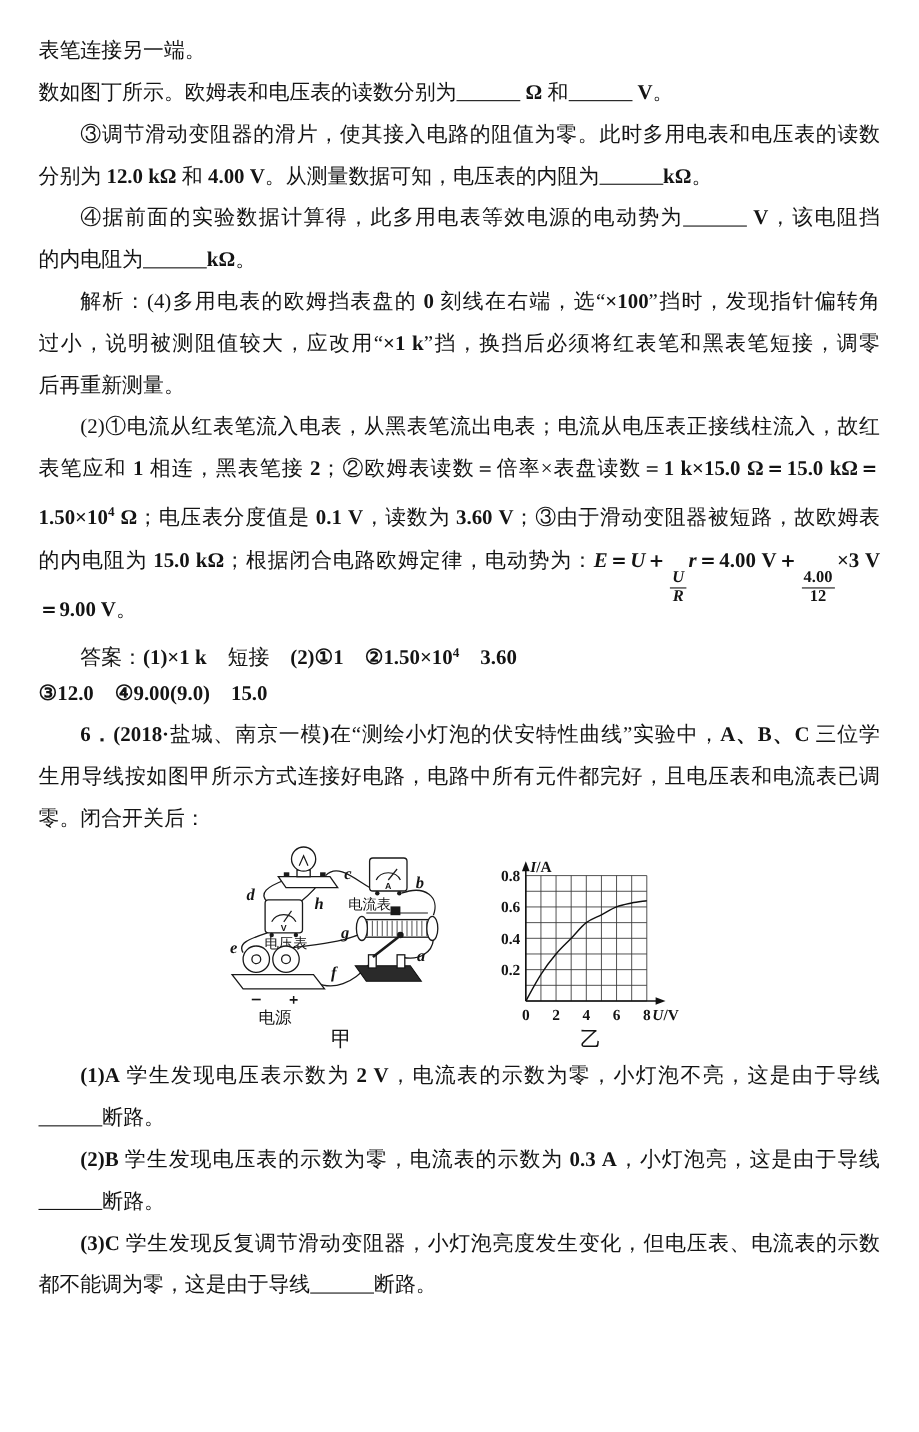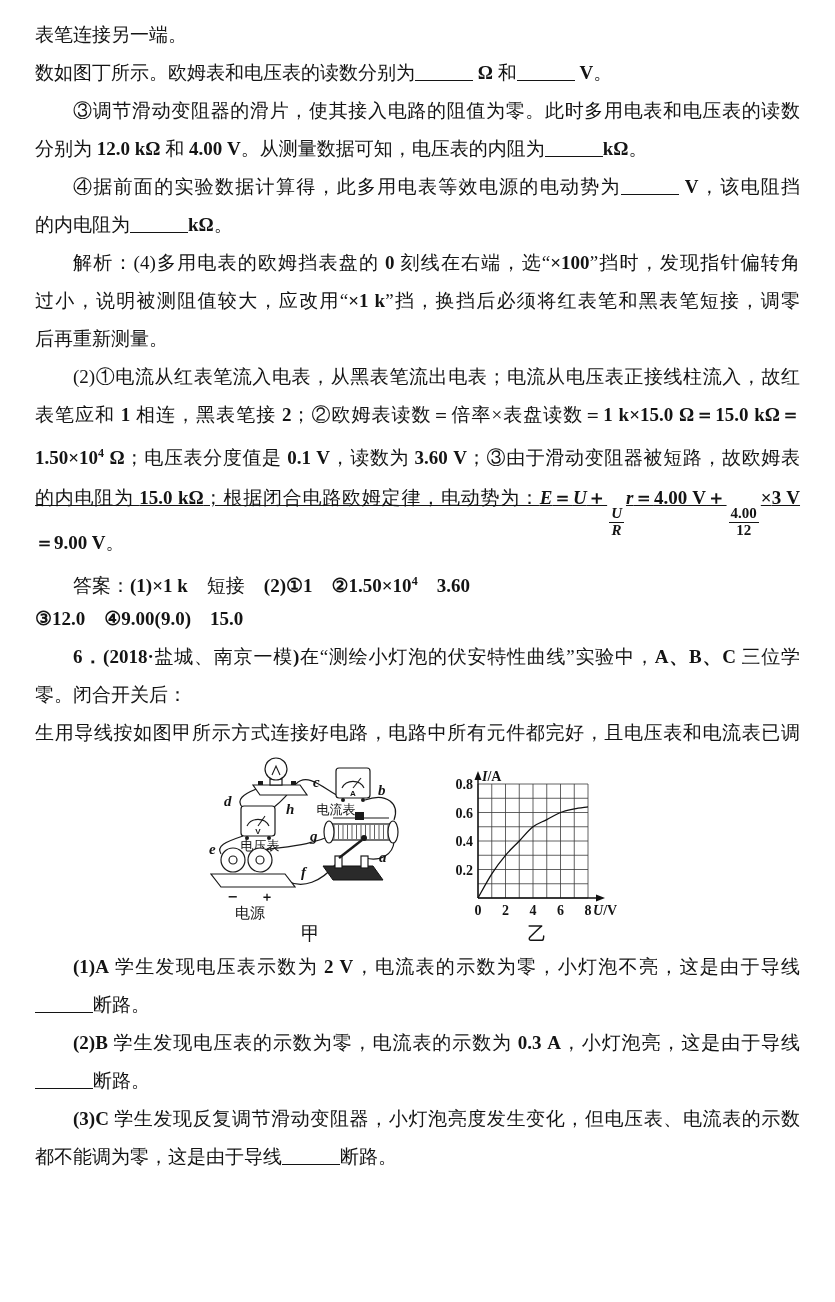--- a/index.html
+++ b/index.html
@@ -1,18 +1,18 @@
 <!DOCTYPE html>
 <html><head>
 <meta charset="utf-8">
 <style>
   html,body{margin:0;padding:0;}
   body{width:835px;height:1302px;background:#ffffff;color:#141414;overflow:hidden;
        font-family:"Liberation Serif","DejaVu Serif",serif;font-size:19px;}
-  .page{padding:16px 35px 0 35px;}
+  .page{padding:28px 35px 0 35px;}
   .line{height:38px;line-height:38px;}
   .just{text-align:justify;text-align-last:justify;}
   .ind{text-indent:38px;}
   .b{font-weight:bold;}
   .bi{font-weight:bold;font-style:italic;}
   .hb{font-weight:normal;font-family:"Liberation Sans","DejaVu Sans",sans-serif;}
   .sup{font-weight:bold;font-size:12px;vertical-align:7px;}
   .blank{display:inline-block;width:58px;height:4px;border-bottom:1.6px solid #141414;vertical-align:-2px;}
   .frac{display:inline-flex;flex-direction:column;align-items:center;line-height:1.04;
         font-size:15px;font-weight:bold;vertical-align:-14px;margin:0 2px;}
@@ -51,33 +51,33 @@
       <div class="line just ind"><span>③调节滑动变阻器的滑片，使其接入电路的阻值为零。此时多用电表和电压表的读数</span></div>
       <div class="line"><span>分别为 </span><span class="b">12.0 kΩ</span><span> 和 </span><span class="b">4.00 V</span><span>。从测量数据可知，电压表的内阻为</span><span class="blank"></span><span class="b">kΩ</span><span>。</span></div>
       <div class="line just ind"><span>④据前面的实验数据计算得，此多用电表等效电源的电动势为</span><span class="blank"></span><span> </span><span class="b">V</span><span>，该电阻挡</span></div>
       <div class="line"><span>的内电阻为</span><span class="blank"></span><span class="b">kΩ</span><span>。</span></div>
       <div class="line just ind"><span class="hb">解析：</span><span>(4)多用电表的欧姆挡表盘的 </span><span class="b">0</span><span> 刻线在右端，选“</span><span class="b">×100</span><span>”挡时，发现指针偏转角</span></div>
       <div class="line just"><span>过小，说明被测阻值较大，应改用“</span><span class="b">×1 k</span><span>”挡，换挡后必须将红表笔和黑表笔短接，调零</span></div>
       <div class="line"><span>后再重新测量。</span></div>
       <div class="line just ind"><span>(2)①电流从红表笔流入电表，从黑表笔流出电表；电流从电压表正接线柱流入，故红</span></div>
       <div class="line just"><span>表笔应和 </span><span class="b">1</span><span> 相连，黑表笔接 </span><span class="b">2</span><span>；②欧姆表读数＝倍率×表盘读数＝</span><span class="b">1 k×15.0 Ω＝15.0 kΩ＝</span></div>
       <div class="line just"><span class="b">1.50×10</span><span class="sup">4</span><span class="b"> Ω</span><span>；电压表分度值是 </span><span class="b">0.1 V</span><span>，读数为 </span><span class="b">3.60 V</span><span>；③由于滑动变阻器被短路，故欧姆表</span></div>
-      <div class="line just" style="height: 52px; line-height: 52px; text-decoration: underline;"><span>的内电阻为 </span><span class="b">15.0 kΩ</span><span>；根据闭合电路欧姆定律，电动势为：</span><span class="bi">E</span><span class="b">＝</span><span class="bi">U</span><span class="b">＋</span><span class="frac it">
+      <div class="line just" style="height: 52px; line-height: 52px;"><span>的内电阻为 </span><span class="b">15.0 kΩ</span><span>；根据闭合电路欧姆定律，电动势为：</span><span class="bi">E</span><span class="b">＝</span><span class="bi">U</span><span class="b">＋</span><span class="frac it">
           <span class="fn">U</span>
           <span class="fd">R</span>
         </span><span class="bi">r</span><span class="b">＝</span><span class="b">4.00 V</span><span class="b">＋</span><span class="frac">
           <span class="fn">4.00</span>
           <span class="fd">12</span>
         </span><span class="b">×</span><span class="b">3 V</span></div>
       <div class="line"><span class="b">＝</span><span class="b">9.00 V</span><span>。</span></div>
       <div class="line ind"><span class="hb">答案：</span><span class="b">(1)×1 k</span><span>　</span><span class="hb">短接</span><span>　</span><span class="b">(2)①1　②1.50×10</span><span class="sup">4</span><span class="b">　3.60</span></div>
       <div class="line"><span class="b">③12.0　④9.00(9.0)　15.0</span></div>
       <div class="line just ind"><span class="b">6．(2018·</span><span class="hb">盐城、南京一模</span><span class="b">)</span><span>在“测绘小灯泡的伏安特性曲线”实验中，</span><span class="b">A、B、C</span><span> 三位学</span></div>
+      <div class="line just"><span>生用导线按如图甲所示方式连接好电路，电路中所有元件都完好，且电压表和电流表已调</span></div>
       <div class="line"><span>零。闭合开关后：</span></div>
-      <div class="line just"><span>生用导线按如图甲所示方式连接好电路，电路中所有元件都完好，且电压表和电流表已调</span></div>
     </div>
 
   <div class="fig-row">
 
     <div class="fig">
       <svg width="215" height="168" viewBox="0 0 215 168">
 
         <g>
           <path class="wire" d="M93,30 C106,16 126,40 140,44"></path>
           <path class="wire" d="M162,46 C184,38 197,50 191,66"></path>

